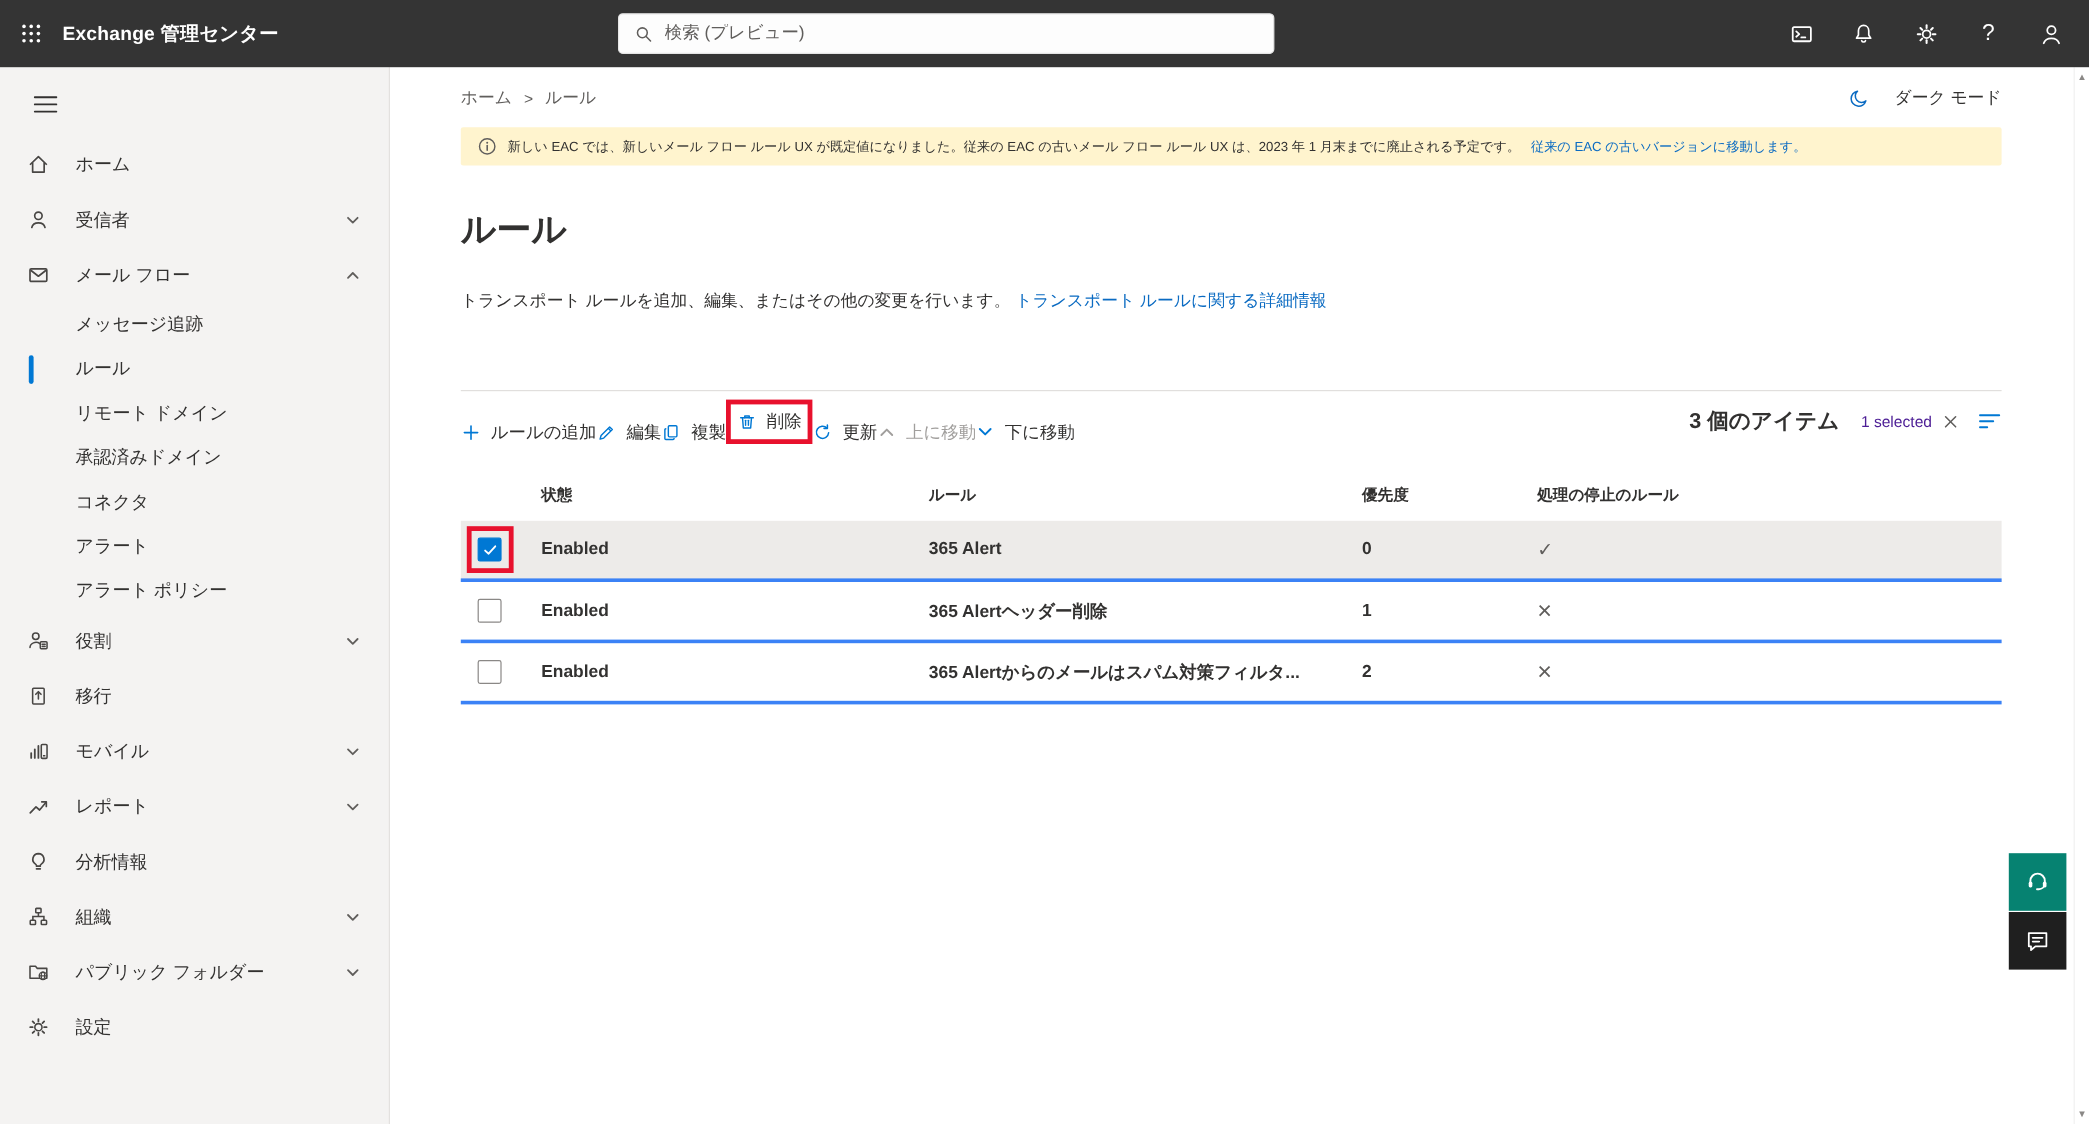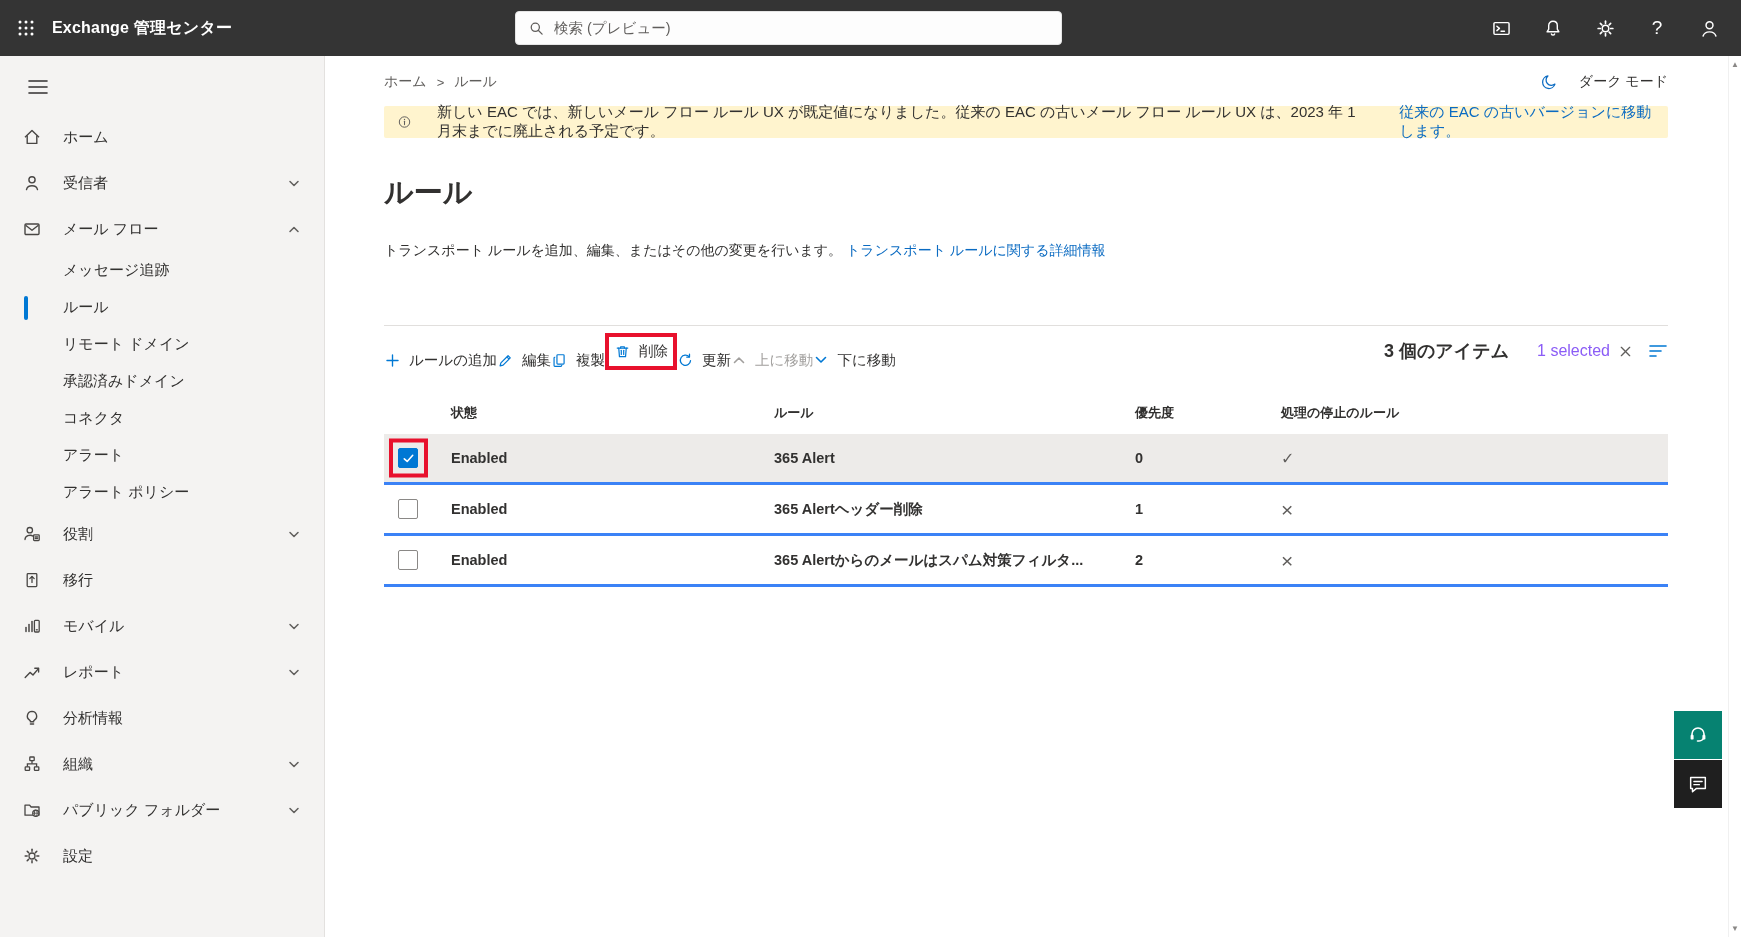--- a/index.html
+++ b/index.html
@@ -53,41 +53,41 @@
   
   .main { position:absolute; top:56px; left:325px; right:0; bottom:0; background:#fff; padding:0 73px 0 59px; }
   .crumb-row { margin-top:14px; height:24px; display:flex; align-items:center; justify-content:space-between; }
   .breadcrumb { display:flex; align-items:center; gap:10px; font-size:14px; color:#605e5c; }
   .crumb-sep { color:#605e5c; font-size:13px; }
   .crumb-link { cursor:pointer; }
   .darkmode { display:flex; align-items:center; gap:21px; font-size:14px; color:#323130; cursor:pointer; }
 
   .banner {
     margin-top:12px; height:32px; background:#fff4ce; border-radius:2px;
-    display:flex; align-items:center; padding:0 14px; gap:26px; font-size:15px; color:#323130;
+    display:flex; align-items:center; padding:0 14px; gap:9px; font-size:11px; color:#323130;
   }
   .banner a, .link { color:#0b6bc2; text-decoration:none; cursor:pointer; }
 
   .page-title { margin-top:34px; font-size:29px; font-weight:700; color:#323130; line-height:40px; }
   .page-desc { margin-top:30px; font-size:14px; color:#323130; }
 
   .divider { margin-top:65px; border-top:1px solid #e1dfdd; }
 
   
   .toolbar { height:50px; display:flex; align-items:center; }
   .tb-left { display:flex; align-items:flex-end; }
   .tb-btn { display:flex; align-items:center; gap:8px; font-size:14.5px; color:#323130; cursor:pointer; white-space:nowrap; }
   .tb-btn.disabled { color:#a19f9d; cursor:default; }
   .anno-delete { position:relative; padding:9px 9px; }
   .anno-delete::after {
     content:""; position:absolute; inset:0; border:4px solid #e8112d; pointer-events:none;
   }
   .tb-right { margin-left:auto; display:flex; align-items:center; }
   .items-count { font-size:18px; font-weight:700; color:#323130;margin-left:18px; }
-  .selected-count { margin-left:28px; font-size:16px; color:#8b5cf6; }
+  .selected-count { margin-left:18px; font-size:13px; color:#4c1d95; }
   .clear-sel { margin-left:9px; cursor:pointer; display:flex; align-items:center; }
   .tb-search {
     margin-left:16px; width:205px; height:35px; border:1px solid #605e5c; border-radius:2px;
     display:flex; align-items:center; padding:0 10px; gap:8px; background:#fff;
   }
   .tb-search input { border:none; outline:none; flex:1; font-size:14px; color:#323130; font-family:inherit; background:transparent; }
   .tb-search input::placeholder { color:#605e5c; }
   .filter-btn { margin-left:16px; cursor:pointer; }
 
   

